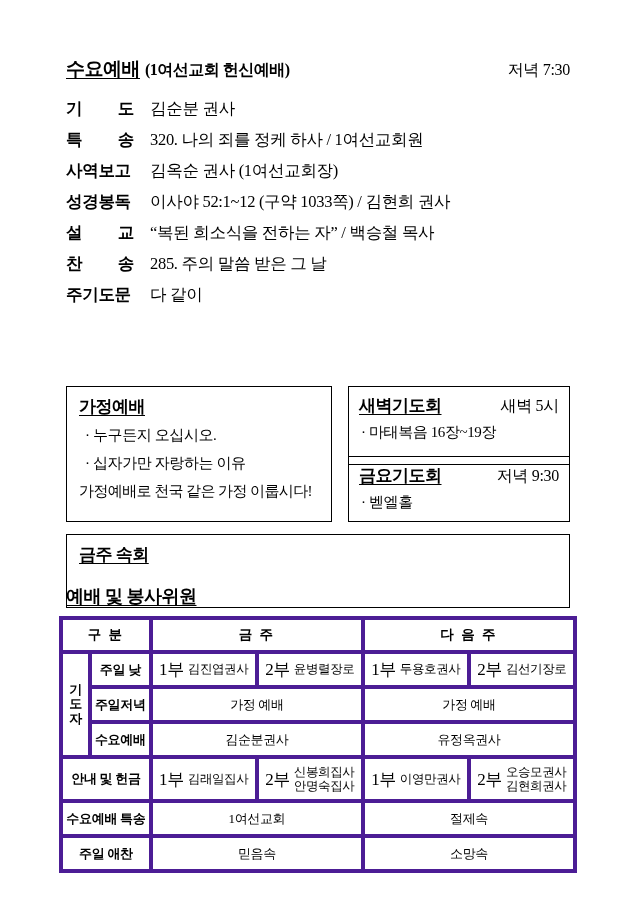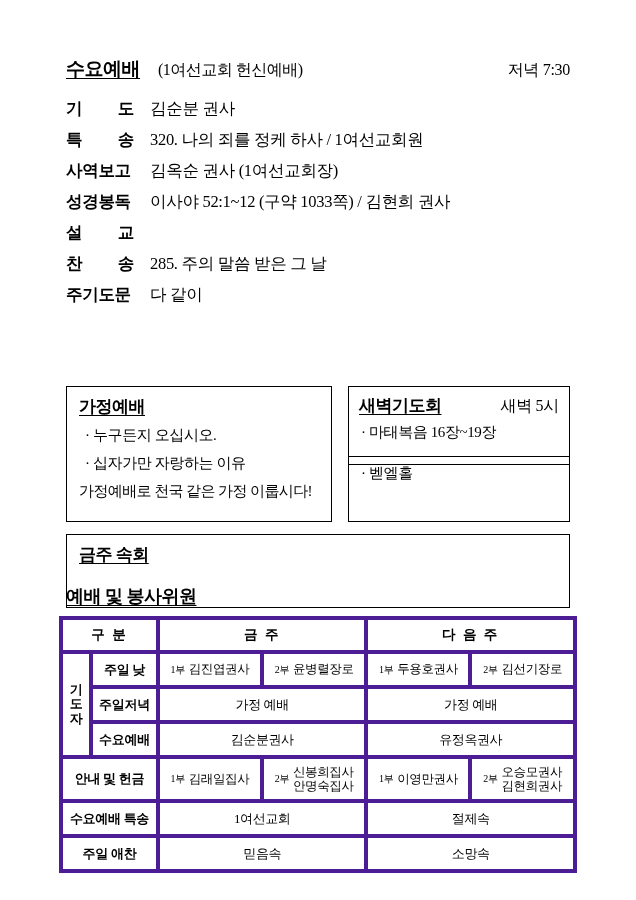--- a/index.html
+++ b/index.html
@@ -39,22 +39,22 @@
   }
   .service-title {
     font-size: 19px;
     font-weight: bold;
     text-decoration: underline;
     text-underline-offset: 3px;
     letter-spacing: -0.5px;
   }
   .service-sub {
     font-size: 16px;
-    font-weight: normal;
-    margin-left: 18px;
+    font-weight: bold;
+    margin-left: 5px;
     letter-spacing: -0.5px;
   }
   .service-time {
     font-size: 16px;
     letter-spacing: -0.3px;
   }
 
   
   .order-list {
     position: absolute;
@@ -216,21 +216,21 @@
   table.committee .cell {
     height: 25px;
   }
   .pcell {
     display: flex;
     align-items: center;
     justify-content: center;
     white-space: nowrap;
     gap: 4px;
   }
-  .pcell .pfx { font-size: 10px; }
+  .pcell .pfx { font-size: 17px; }
   .pcell .nm { font-size: 12.5px; }
   .two-line {
     line-height: 1.15;
     font-size: 12px;
   }
 </style>
 </head>
 <body>
 
 <div class="page">
@@ -269,20 +269,21 @@
     <div class="order-row">
       <span class="order-label">성경봉독</span>
       <span class="order-value">이사야 52:1~12 (구약 1033쪽) / 김현희 권사</span>
     </div>
 
     <div class="order-row">
       <span class="order-label spread">
         <span>설</span>
         <span>교</span>
       </span>
+      <span class="order-value">“복된 희소식을 전하는 자” / 백승철 목사</span>
     </div>
 
     <div class="order-row">
       <span class="order-label spread">
         <span>찬</span>
         <span>송</span>
       </span>
       <span class="order-value">285. 주의 말씀 받은 그 날</span>
     </div>
 
@@ -302,20 +303,24 @@
 
   <div class="box" id="dawn-prayer-box">
     <div class="box-head-row">
       <span class="box-title">새벽기도회</span>
       <span class="box-head-time">새벽 5시</span>
     </div>
     <div class="bullet-line">마태복음 16장~19장</div>
   </div>
 
   <div class="box" id="friday-prayer-box">
+    <div class="box-head-row">
+      <span class="box-title">금요기도회</span>
+      <span class="box-head-time">저녁 9:30</span>
+    </div>
     <div class="bullet-line">벧엘홀</div>
   </div>
 
   <div class="box" id="weekly-class-box">
     <div class="box-title">금주 속회</div>
   </div>
 
   <div class="committee-heading">예배 및 봉사위원</div>
 
   <table class="committee">

